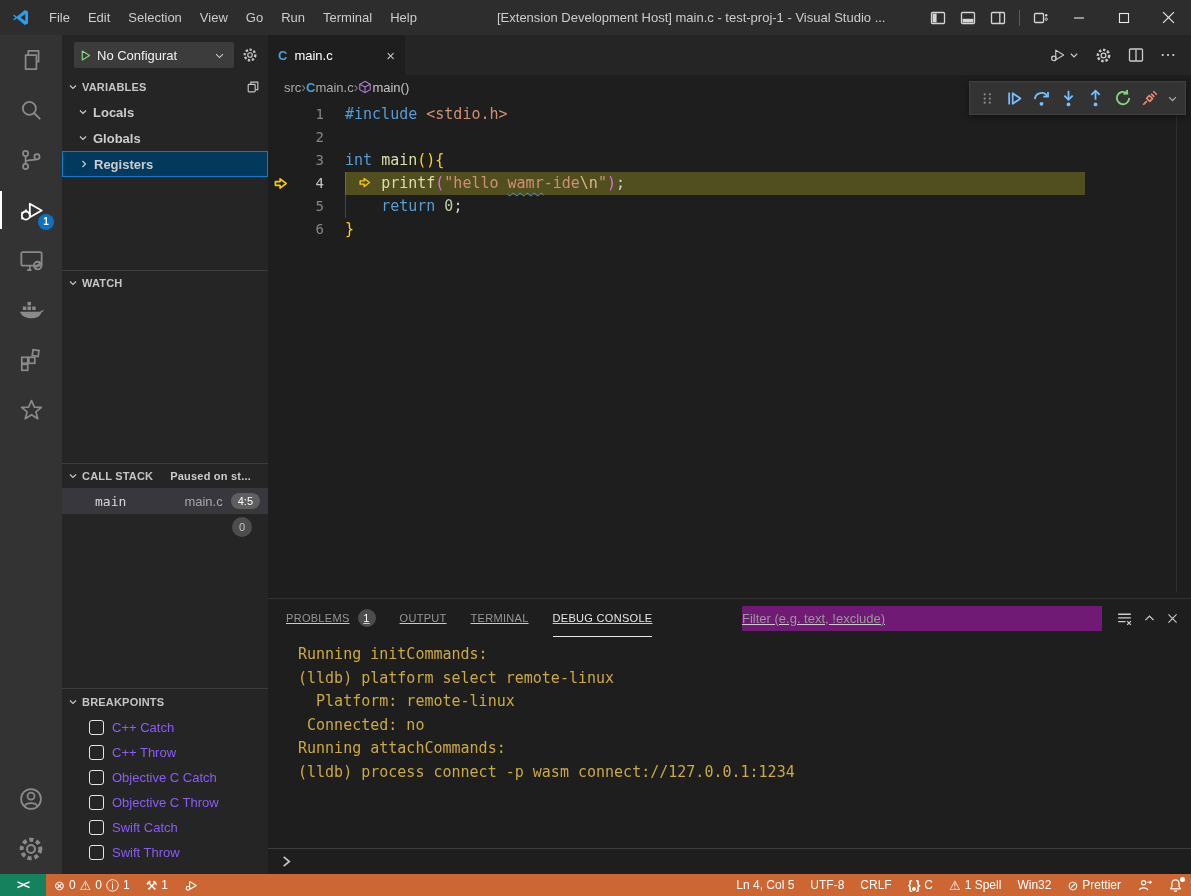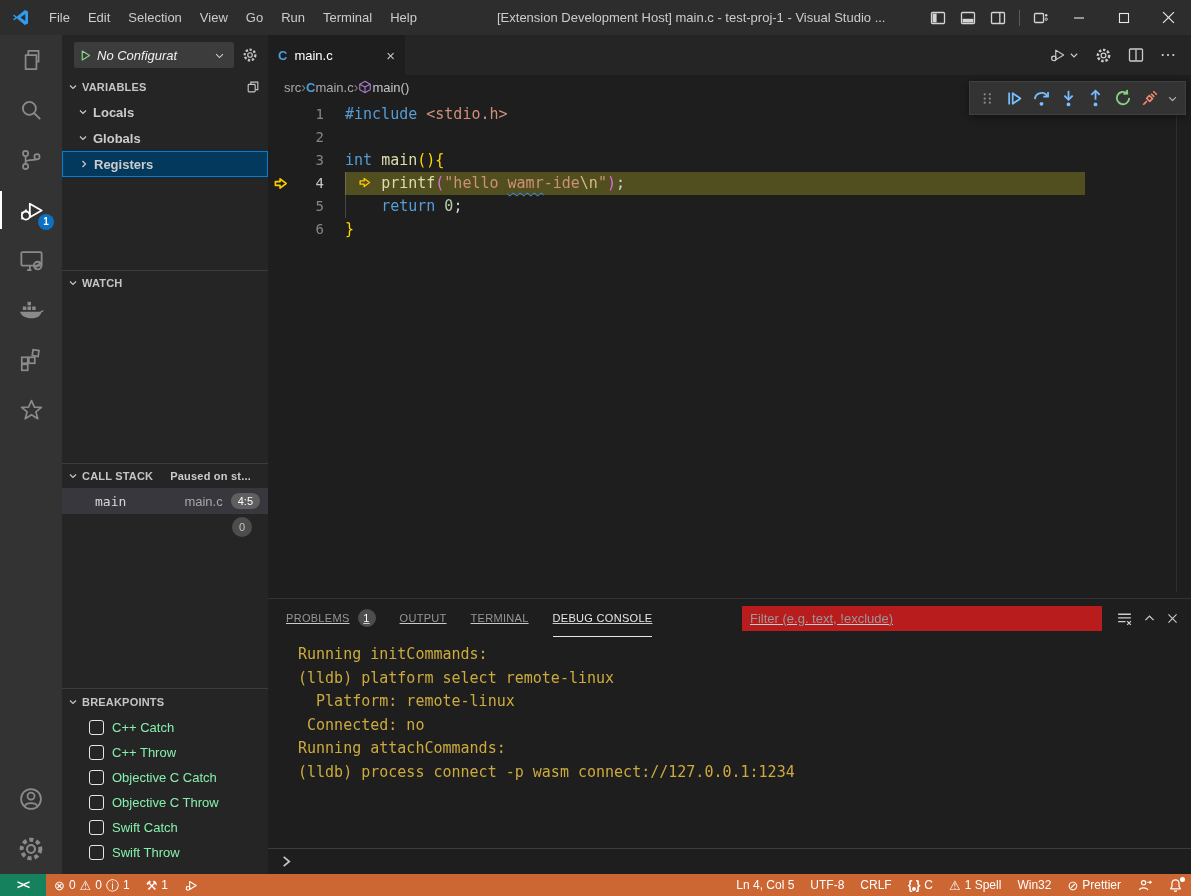--- a/index.html
+++ b/index.html
@@ -25,41 +25,41 @@
   .activitybar { width:62px; background:#333333; display:flex; flex-direction:column; align-items:center; flex-shrink:0; }
   .ab-item { width:62px; height:50px; display:flex; align-items:center; justify-content:center; position:relative; color:#8a8a8a; }
   .ab-item.active { color:#ffffff; }
   .ab-item.active::before { content:""; position:absolute; left:0; top:6px; bottom:6px; width:2px; background:#ffffff; }
   .ab-badge { position:absolute; right:8px; bottom:5px; min-width:16px; height:16px; border-radius:50%; background:#0e70c0; color:#fff; font-size:10px; line-height:16px; text-align:center; font-weight:bold; }
   .ab-spacer { margin-top:auto; }
 
   
   .sidebar { width:206px; background:#252526; display:flex; flex-direction:column; flex-shrink:0; }
   .sb-toolbar { height:40px; display:flex; align-items:center; padding:0 8px 0 12px; gap:8px; flex-shrink:0; }
-  .config-dd { width:160px; height:26px; background:#3c3c3c; border-radius:2px; display:flex; align-items:center; padding:10px 5px; gap:5px; color:#f0f0f0; overflow:hidden;font-style:italic; }
+  .config-dd { width:160px; height:26px; background:#3c3c3c; border-radius:2px; display:flex; align-items:center; padding:10px 5px; gap:5px; color:#f0f0f0; overflow:hidden; }
   .config-label { width:112px; overflow:hidden; white-space:nowrap; font-size:13px; }
   .sec { border-top:1px solid #3c3c3c; overflow:hidden; }
   .sec.first { border-top:none; }
   .sec-header { height:24px; display:flex; align-items:center; gap:3px; padding:0 8px 0 5px; font-size:11px; font-weight:bold; color:#c5c5c5; letter-spacing:.2px; }
   .sec-varbles { height:195px; }
   .sec-watch  { height:193px; }
   .sec-stack  { height:225px; }
   .sec-breaks { height:186px; }
   .scope-row { height:26px; display:flex; align-items:center; gap:4px; padding-left:15px; font-weight:bold; color:#cccccc; }
   .scope-row.selected { background:#04395e; border:1px solid #007fd4; }
   .cs-status { margin-left:14px; font-size:11px; font-weight:bold; color:#cccccc; }
   .frame-row { height:26px; background:#37373d; display:flex; align-items:center; padding:0 8px 0 33px; }
   .frame-name { font-family:"DejaVu Sans Mono",monospace; font-size:13px; color:#d8d8d8; }
   .frame-file { margin-left:auto; color:#a8a8a8; font-size:13px; padding-right:8px; }
   .frame-pos { background:#5f5f5f; color:#ffffff; font-size:11px; border-radius:9px; padding:2px 7px; }
   .zero-row { height:26px; display:flex; align-items:center; justify-content:flex-end; padding-right:16px; }
   .zero-badge { width:20px; height:20px; border-radius:50%; background:#4d4d4d; color:#c5c5c5; font-size:11px; display:flex; align-items:center; justify-content:center; }
   .bp-row { height:25px; display:flex; align-items:center; gap:8px; padding-left:27px; }
   .bp-check { width:15px; height:15px; border:1.5px solid #e6e6e6; border-radius:3px; background:#252526; flex-shrink:0; }
-  .bp-label { color:#86efac; font-size:13px; }
+  .bp-label { color:#8b5cf6; font-size:13px; }
   .icon-right { margin-left:auto; color:#c5c5c5; }
 
   
   .editor-col { flex:1; display:flex; flex-direction:column; background:#1e1e1e; position:relative; min-width:0; }
   .tabbar { height:40px; background:#252526; display:flex; align-items:stretch; flex-shrink:0; }
   .tab { width:137px; background:#1e1e1e; display:flex; align-items:center; gap:7px; padding:0 10px; color:#ffffff; font-size:13px; }
   .c-icon { color:#4a9fd8; font-weight:bold; font-size:13px; font-family:"Liberation Sans",sans-serif; }
   .tab-close { margin-left:auto; color:#c0c0c0; font-size:15px; line-height:1; }
   .editor-actions { margin-left:auto; display:flex; align-items:center; gap:16px; padding-right:14px; color:#cccccc; }
   .ea-group { display:flex; align-items:center; gap:2px; }
@@ -85,21 +85,21 @@
 
   .debug-toolbar { position:absolute; top:46px; right:5px; background:#333333; border:1px solid #404040; box-shadow:0 2px 8px rgba(0,0,0,.45); display:flex; align-items:center; padding:3px 4px; z-index:5; }
   .dt-btn { width:27px; height:26px; display:flex; align-items:center; justify-content:center; }
 
   
   .panel { height:276px; border-top:1px solid #333333; display:flex; flex-direction:column; background:#1e1e1e; flex-shrink:0; }
   .panel-header { height:38px; display:flex; align-items:center; padding:0 12px 0 18px; flex-shrink:0;text-decoration:underline; }
   .ptab { height:38px; display:flex; align-items:center; gap:8px; margin-right:24px; font-size:11px; letter-spacing:.3px; color:#969696; border-bottom:1px solid transparent; }
   .ptab.active { color:#e7e7e7; border-bottom-color:#e7e7e7; }
   .pbadge { min-width:18px; height:18px; border-radius:50%; background:#4d4d4d; color:#ffffff; font-size:11px; display:flex; align-items:center; justify-content:center; }
-  .filter-input { margin-left:auto; width:360px; height:25px; background:#b91c1c; border:none; outline:none; color:#bbbbbb; font-size:13px; padding:0 8px; font-family:"Liberation Sans",sans-serif; }
+  .filter-input { margin-left:auto; width:360px; height:25px; background:#701a75; border:none; outline:none; color:#bbbbbb; font-size:13px; padding:0 0; font-family:"Liberation Sans",sans-serif; }
   .filter-input::placeholder { color:#989898; }
   .panel-actions { display:flex; align-items:center; gap:10px; margin-left:14px; color:#cccccc; }
   .console { flex:1; padding:6px 0 0 30px; font-family:"DejaVu Sans Mono",monospace; font-size:15px; line-height:23.5px; color:#ccaa3d; white-space:pre; overflow:hidden; }
   .console-input { height:26px; border-top:1px solid #3c3c3c; display:flex; align-items:center; padding-left:11px; flex-shrink:0; }
 
   
   .statusbar { position:absolute; left:0; right:0; bottom:0; height:22px; background:#cc6633; display:flex; align-items:center; color:#ffffff; font-size:12px; }
   .remote-block { width:46px; height:22px; background:#16825d; display:flex; align-items:center; justify-content:center; font-weight:bold; font-size:12px; letter-spacing:-1px; }
   .sb-item { display:flex; align-items:center; gap:4px; padding:0 8px; height:22px; white-space:nowrap; }
   .sb-right { margin-left:auto; display:flex; align-items:center; }

